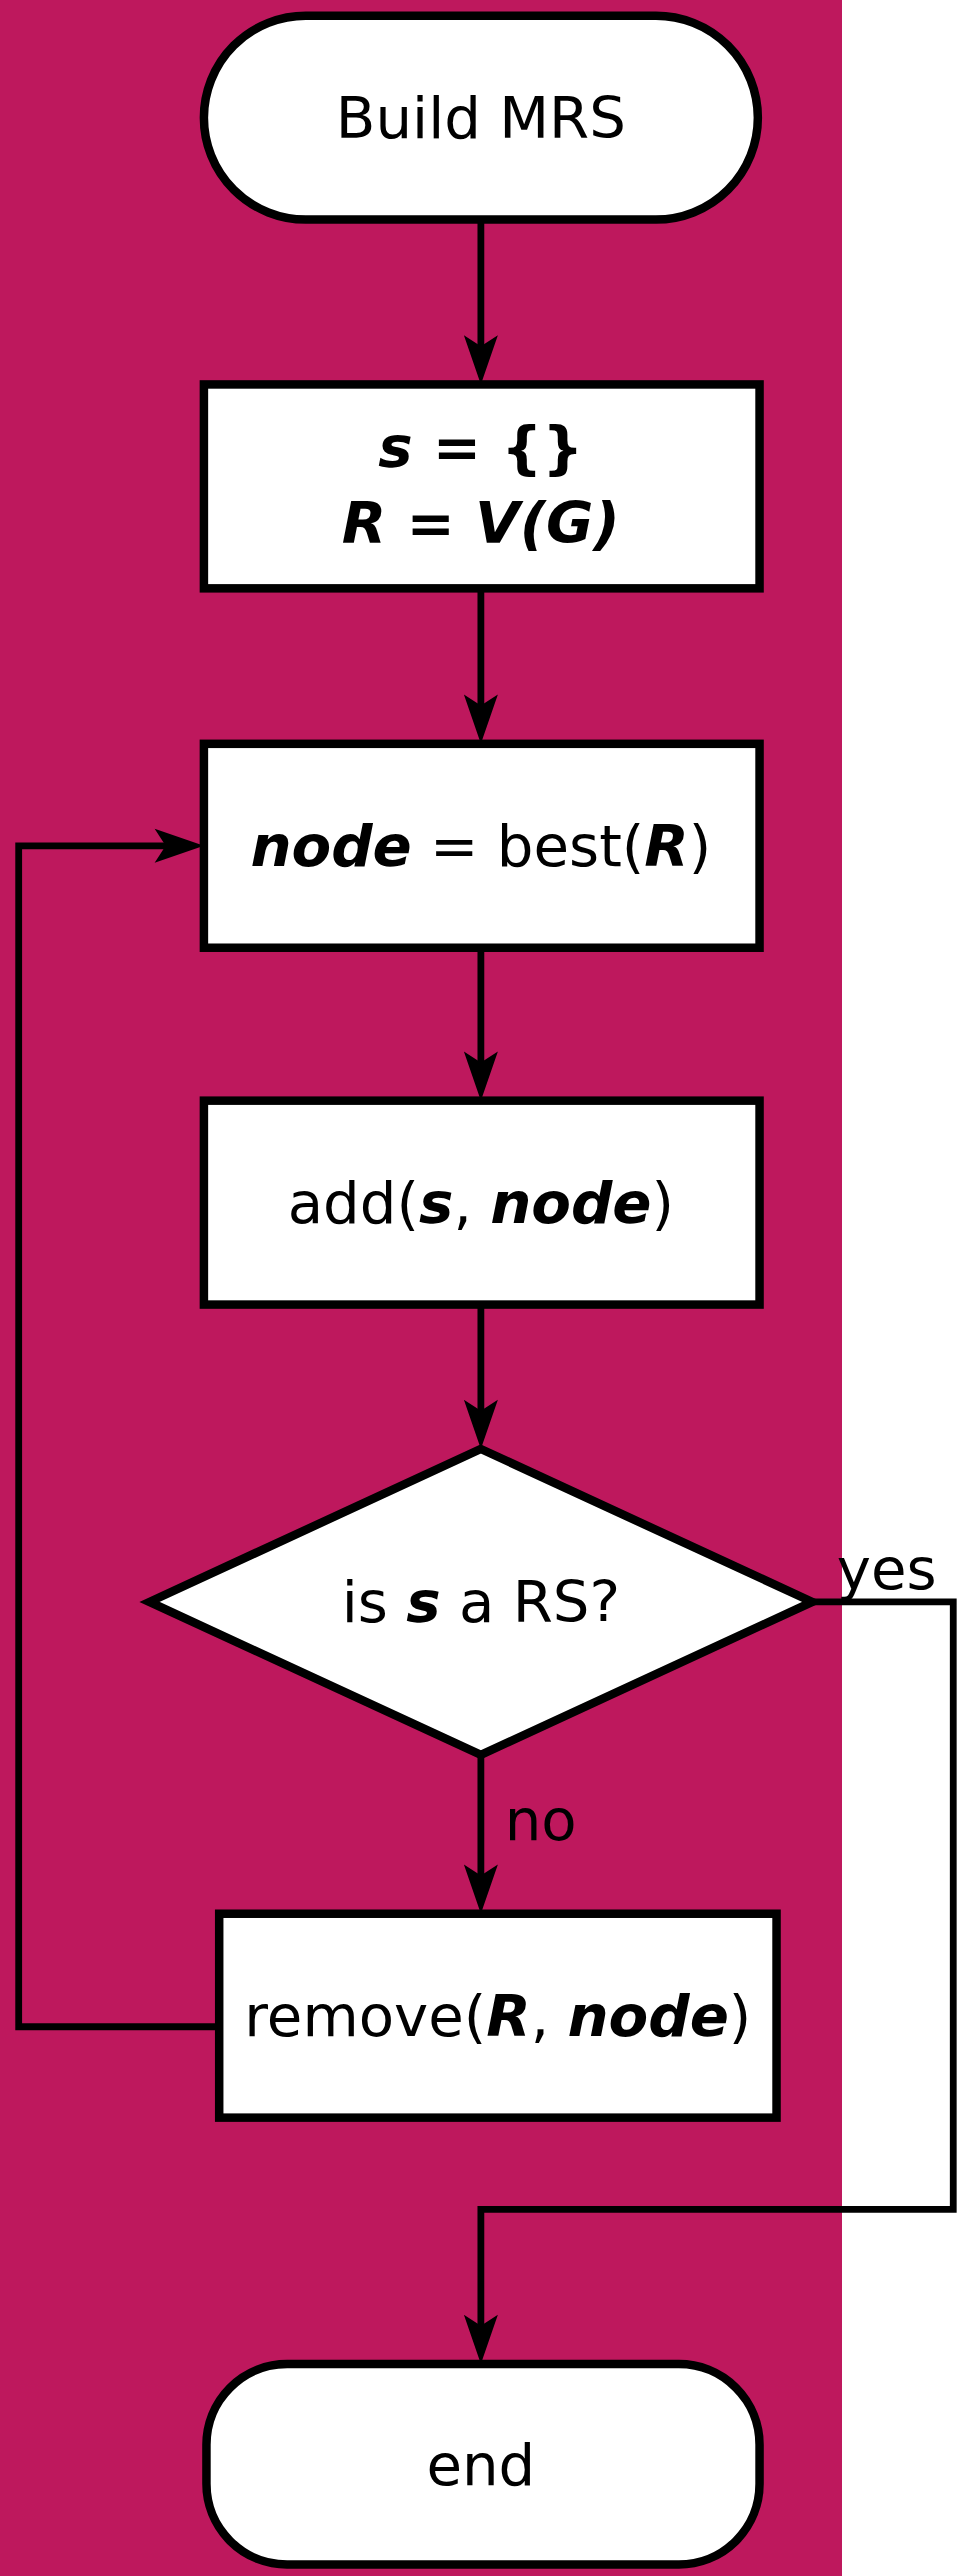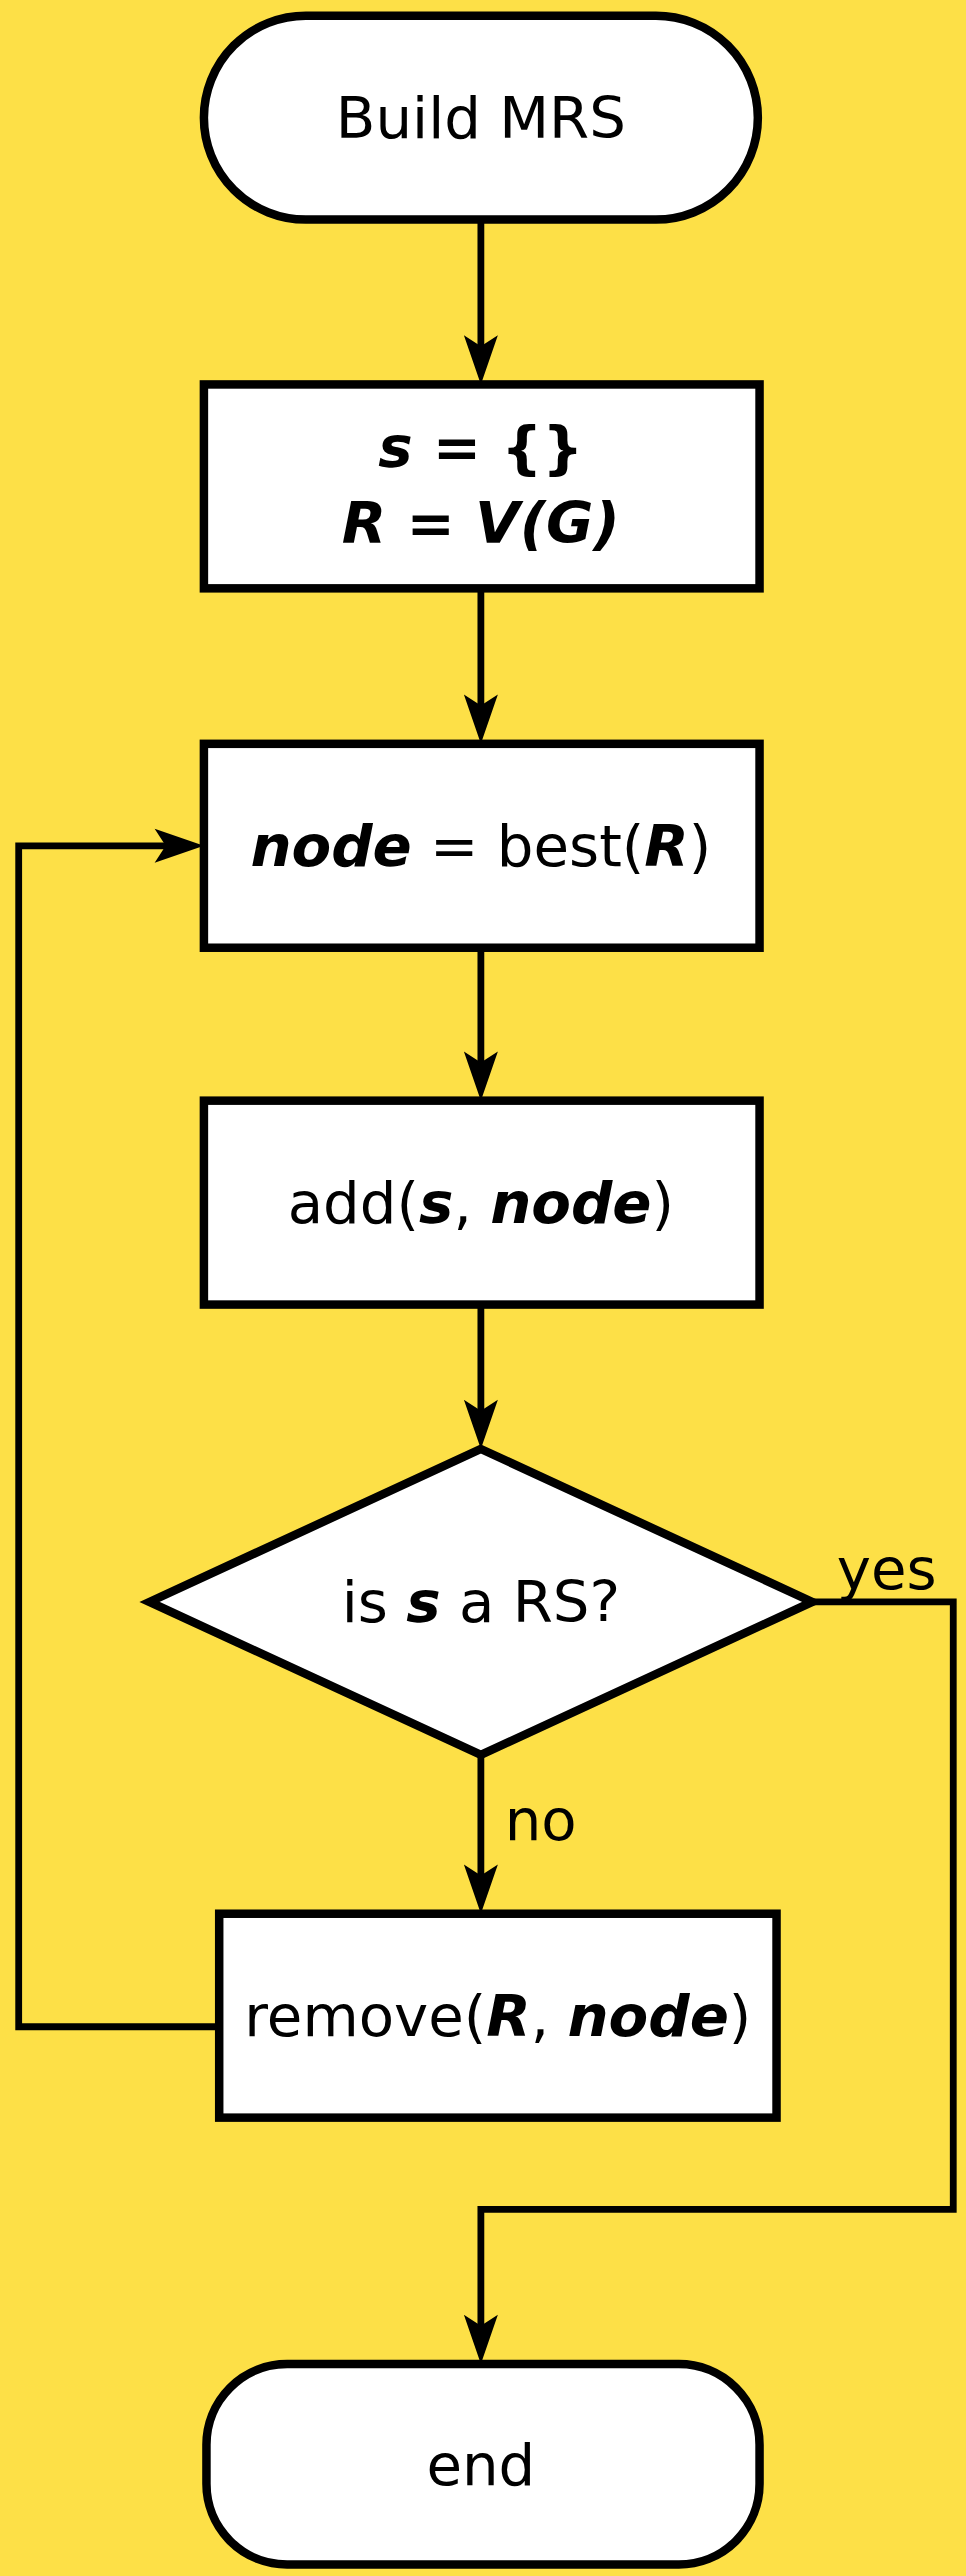--- a/index.html
+++ b/index.html
@@ -1,23 +1,23 @@
 <!DOCTYPE html>
 <html style="font-size:13.6px"><head>
 <meta charset="utf-8">
 <style>
   html, body {
     margin: 0;
     padding: 0;
     background: #ffffff;
   }
   .canvas {
-    width: 966px;
+    width: 842px;
     height: 2576px;
-    background: #fde047;
+    background: #be185d;
     position: relative;
   }
   svg { display: block; }
   .shape {
     fill: #ffffff;
     stroke: #000000;
     stroke-width: 10;
   }
   .edge {
     fill: none;

